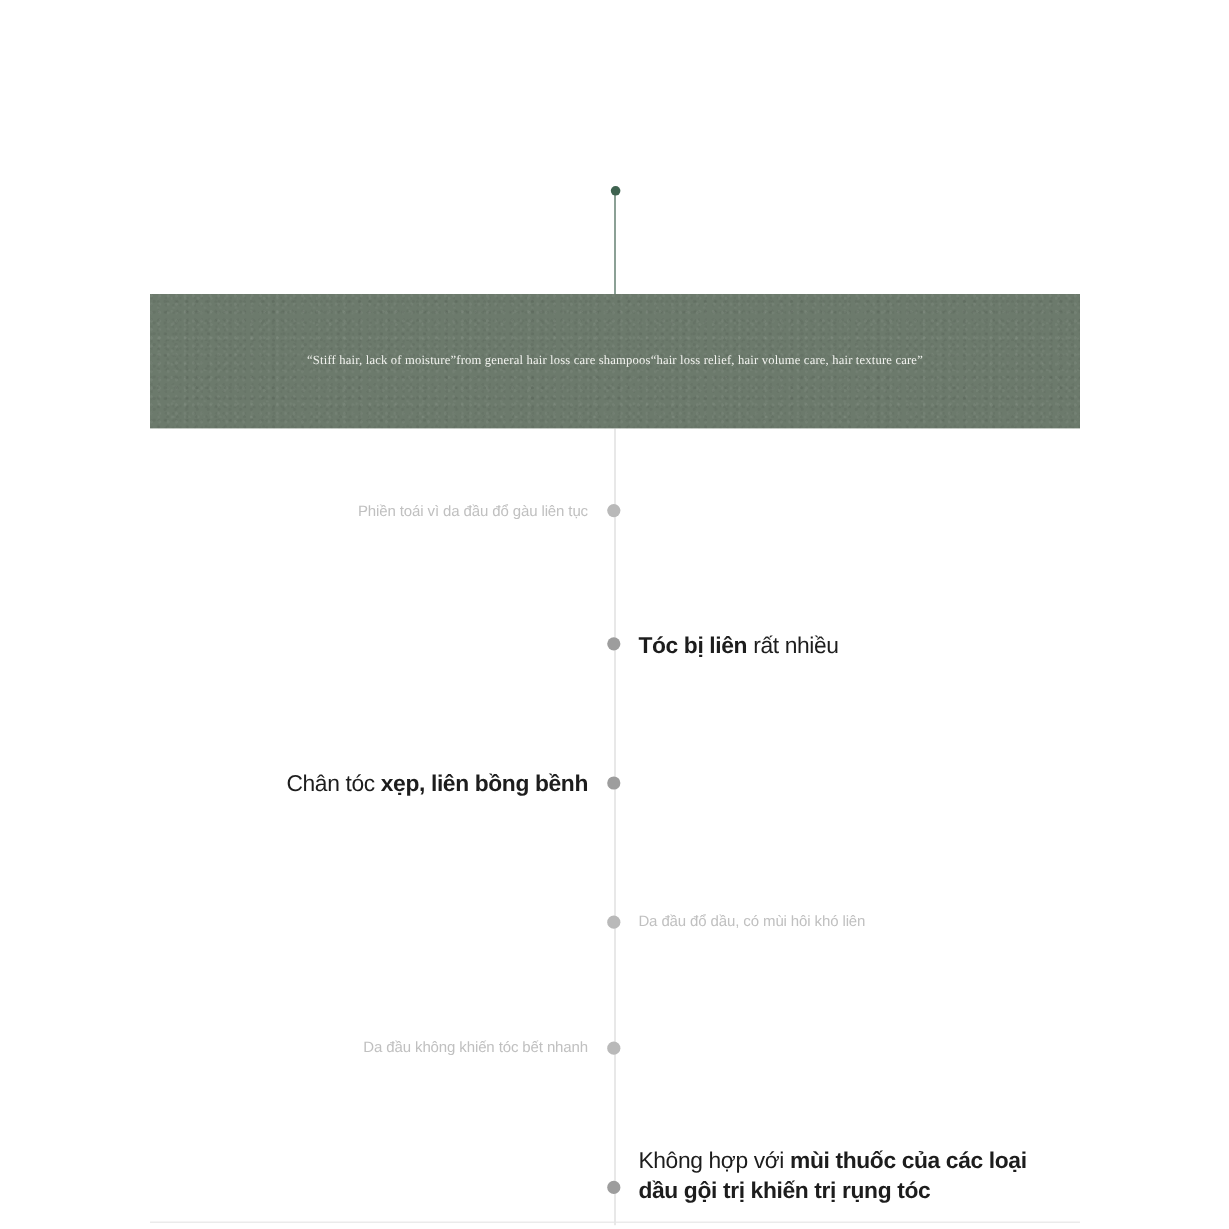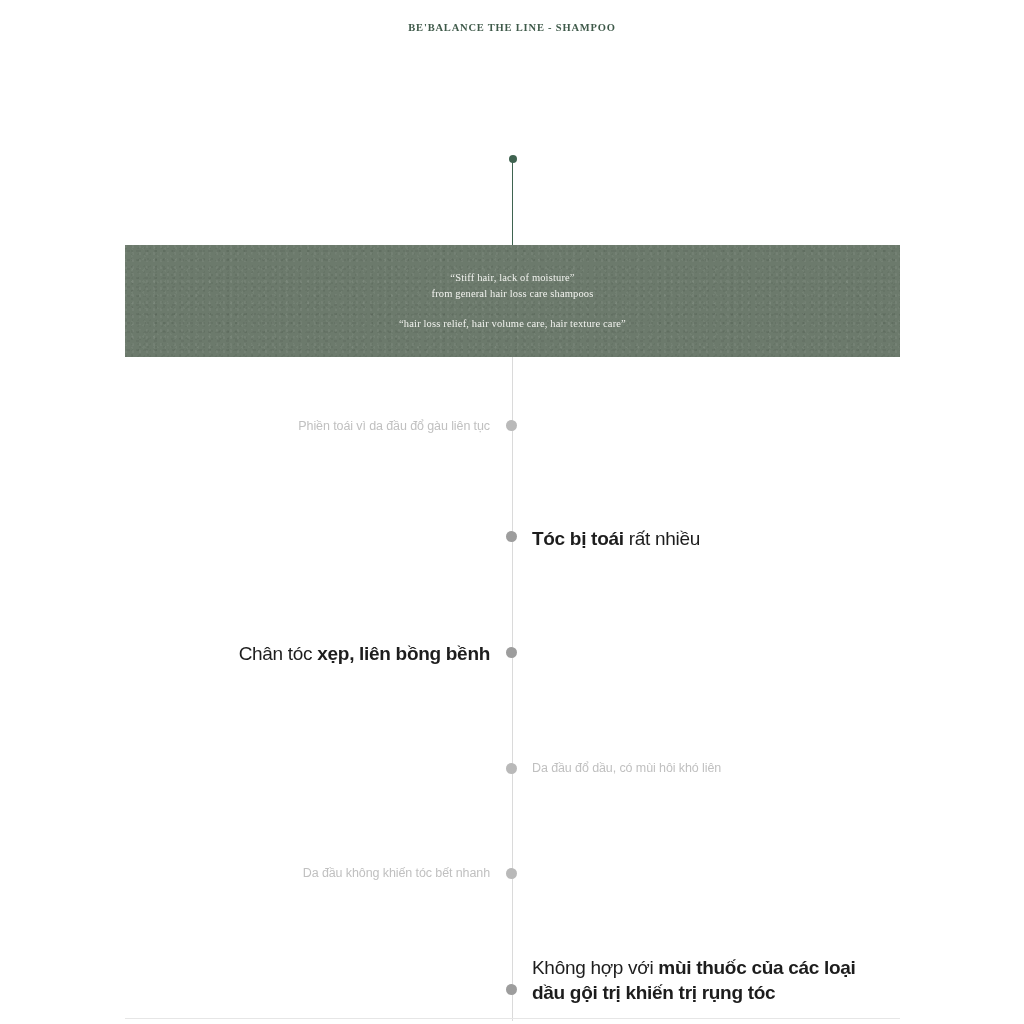--- a/index.html
+++ b/index.html
@@ -107,21 +107,21 @@
       radial-gradient(circle at 85% 78%, rgba(0,0,0,0.05) 0 1.2px, transparent 1.3px),
       radial-gradient(circle at 52% 88%, rgba(255,255,255,0.045) 0 1px, transparent 1.1px),
       radial-gradient(circle at 22% 55%, rgba(0,0,0,0.045) 0 1px, transparent 1.1px);
     background-size: 7px 7px, 9px 9px, 11px 11px, 8px 8px, 13px 13px, 6px 6px;
     overflow: hidden;
   }
   .banner-inner {
     position: absolute;
     inset: 0;
     display: flex;
-    flex-direction: column;
+    flex-direction: row;
     align-items: center;
     justify-content: center;
     font-family: "Liberation Serif", serif;
     color: #f2f3ef;
     text-align: center;
     line-height: 1.55;
   }
   .banner-p {
     font-size: 10.5px;
     letter-spacing: 0.15px;
@@ -190,21 +190,20 @@
     width: 775px;
     height: 1px;
     background: #e6e6e6;
   }
 </style>
 </head>
 <body>
 
 <div id="page">
 
-  <div class="brand-line">BE'BALANCE THE LINE - SHAMPOO</div>
 
 
   <div class="hero-dot"></div>
   <div class="hero-stem"></div>
   <div class="hero-stem-inner"></div>
 
   <div class="banner">
     <div class="banner-inner">
       <div class="banner-p">“Stiff hair, lack of moisture”</div>
       <div class="banner-p">from general hair loss care shampoos</div>
@@ -215,21 +214,21 @@
 
   <div class="timeline-axis"></div>
 
   <div id="timeline-items">
       <div class="tl-item">
         <div class="tl-dot faded" style="top: 420px;"></div>
         <div class="tl-text left faded" style="top: 418px; margin-left: 28px;">Phiền toái vì da đầu đổ gàu liên tục</div>
       </div>
       <div class="tl-item">
         <div class="tl-dot" style="top: 531px;"></div>
-        <div class="tl-text right strong" style="top: 526px;"><b>Tóc bị toái</b> rất nhiều</div>
+        <div class="tl-text right strong" style="top: 526px;"><b>Tóc bị liên</b> rất nhiều</div>
       </div>
       <div class="tl-item">
         <div class="tl-dot" style="top: 647px;"></div>
         <div class="tl-text left strong" style="top: 641px;">Chân tóc <b>xẹp, liên bồng bềnh</b></div>
       </div>
       <div class="tl-item">
         <div class="tl-dot faded" style="top: 763px;"></div>
         <div class="tl-text right faded" style="top: 760px;">Da đầu đổ dầu, có mùi hôi khó liên</div>
       </div>
       <div class="tl-item">

